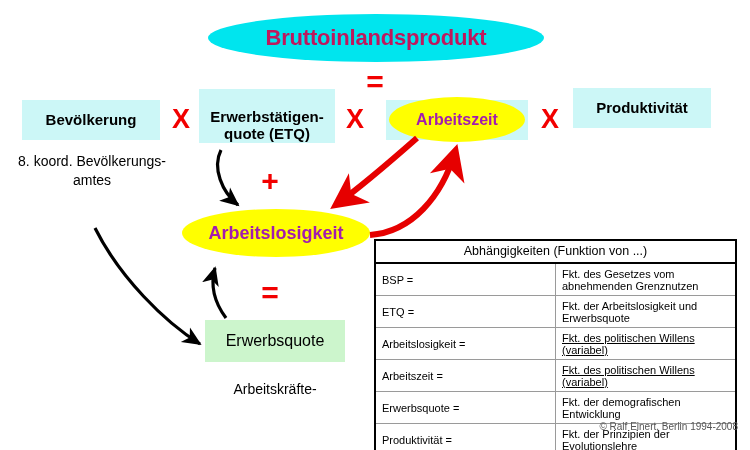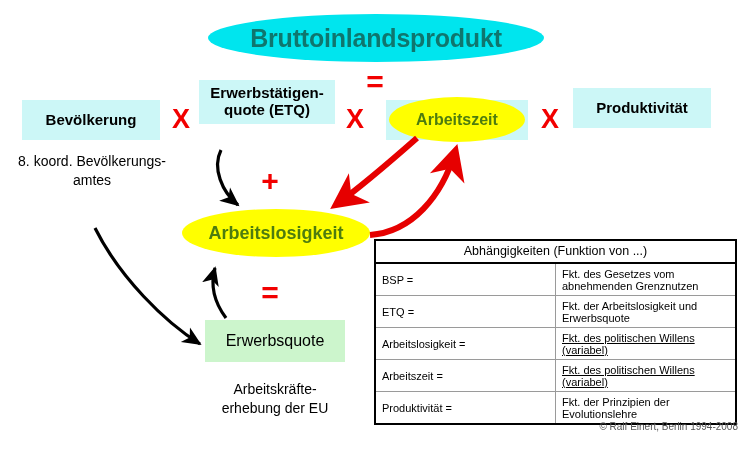--- a/index.html
+++ b/index.html
@@ -19,23 +19,23 @@
 
   
   #title-ellipse {
     left: 208px; top: 14px;
     width: 336px; height: 48px;
     background: #00e5ee;
     border-radius: 50%;
     display: flex; align-items: center; justify-content: center;
   }
   #title-ellipse .label {
-    font-size: 25px;
+    font-size: 22px;
     font-weight: bold;
-    color: #0f766e;
+    color: #be185d;
     letter-spacing: -0.2px;
     white-space: nowrap;
   }
 
   
   .op-eq, .op-x, .op-plus {
     color: #f20000;
     font-weight: bold;
     line-height: 1;
     text-align: center;
@@ -60,21 +60,21 @@
   }
   .green-box .label {
     font-size: 15px; font-weight: normal; color: #000; text-align: center;
   }
   .yellow-ellipse {
     background: #ffff00;
     border-radius: 50%;
     display: flex; align-items: center; justify-content: center;
   }
   .yellow-ellipse .label {
-    font-size: 16px; font-weight: bold; color: #4d7c0f; white-space: nowrap;
+    font-size: 16px; font-weight: bold; color: #a21caf; white-space: nowrap;
   }
 
   
   .note {
     font-size: 14px;
     color: #000;
     text-align: center;
     line-height: 1.33;
   }
 
@@ -136,21 +136,21 @@
   </div>
 
   <div class="abs op-eq" style="left:355px; top:67px; width:40px;">=</div>
 
   <div class="abs cyan-box" style="left:22px; top:100px; width:138px; height:40px;">
     <span class="label">Bevölkerung</span>
   </div>
 
   <div class="abs op-x" style="left:166px; top:106px; width:30px;">X</div>
 
-  <div class="abs cyan-box" style="left:199px; top:80px; width:136px; height:44px;">
+  <div class="abs cyan-box" style="left:199px; top:89px; width:136px; height:54px;align-items:flex-end;">
     <span class="label"><span>Erwerbstätigen-</span><br><span>quote (ETQ)</span></span>
   </div>
 
   <div class="abs op-x" style="left:340px; top:106px; width:30px;">X</div>
 
   <div class="abs cyan-box" style="left:386px; top:100px; width:142px; height:40px;"></div>
   <div class="abs yellow-ellipse" style="left:389px; top:97px; width:136px; height:45px;">
     <span class="label">Arbeitszeit</span>
   </div>
 
@@ -172,21 +172,20 @@
   </div>
 
   <div class="abs op-eq" style="left:250px; top:278px; width:40px;">=</div>
 
   <div class="abs green-box" style="left:205px; top:320px; width:140px; height:42px;">
     <span class="label" style="font-size:16px;">Erwerbsquote</span>
   </div>
 
   <div class="abs note" style="left:205px; top:372px; width:140px;margin-top:8px;">
     <div>Arbeitskräfte-</div>
-    <div>erhebung der EU</div>
   </div>
 
   <div class="abs" id="dep-table">
     <table>
       <thead>
         <tr>
           <th colspan="2">Abhängigkeiten (Funktion von ...)</th>
         </tr>
       </thead>
       <tbody id="dep-table-body">
@@ -198,20 +197,24 @@
             <td class="k">ETQ =</td>
             <td class="v"><span>Fkt. der Arbeitslosigkeit und Erwerbsquote</span></td>
           </tr>
           <tr>
             <td class="k">Arbeitslosigkeit =</td>
             <td class="v u"><span>Fkt. des politischen Willens (variabel)</span></td>
           </tr>
           <tr>
             <td class="k">Arbeitszeit =</td>
             <td class="v u"><span>Fkt. des politischen Willens (variabel)</span></td>
+          </tr>
+          <tr>
+            <td class="k">Erwerbsquote =</td>
+            <td class="v"><span>Fkt. der demografischen Entwicklung</span></td>
           </tr>
           <tr>
             <td class="k">Produktivität =</td>
             <td class="v"><span>Fkt. der Prinzipien der Evolutionslehre</span></td>
           </tr>
         </tbody>
     </table>
   </div>
 
   <div class="abs" id="copyright">© Ralf Einert, Berlin 1994-2008</div>

